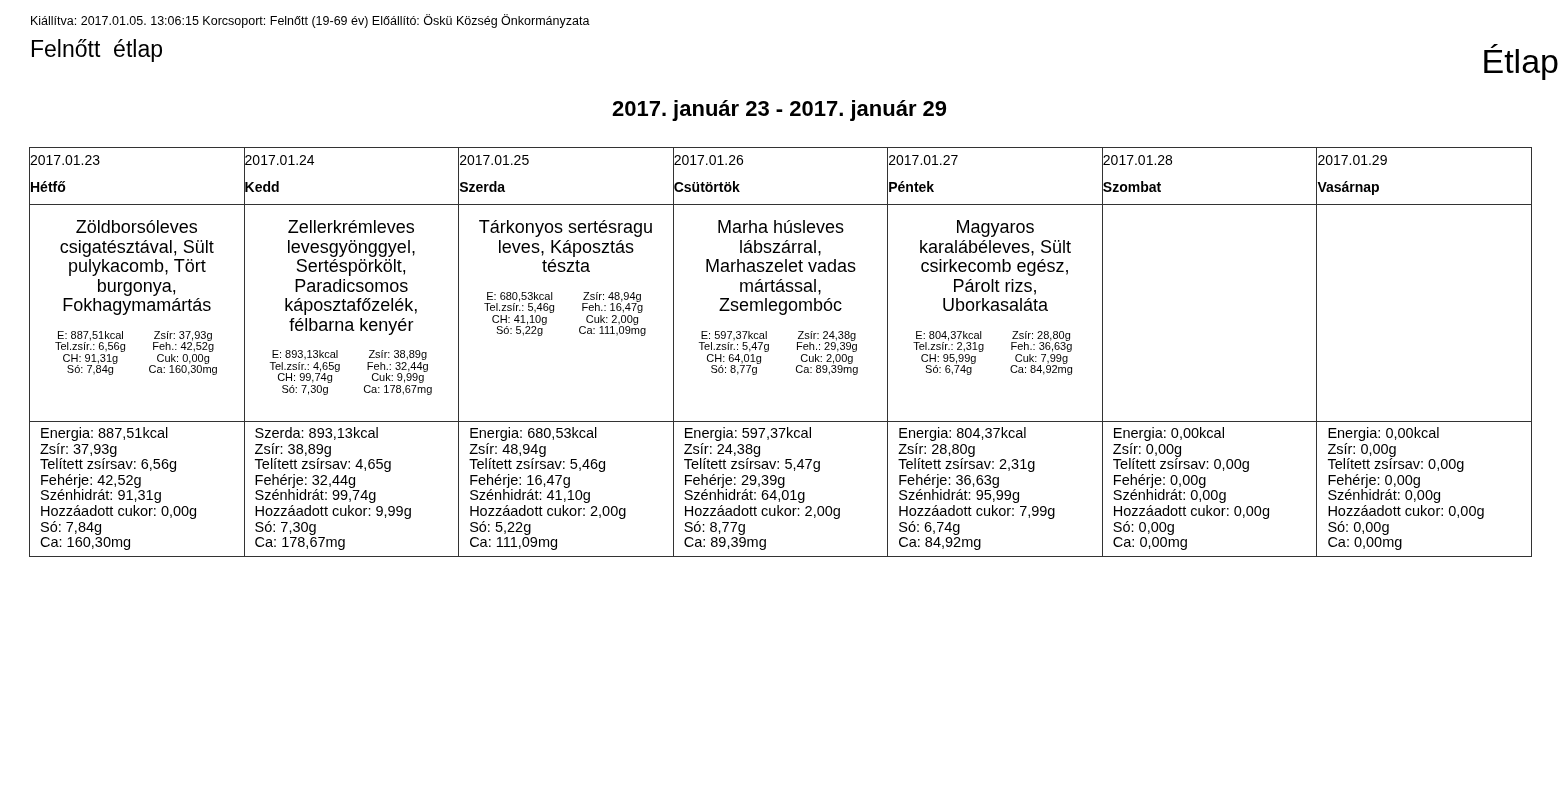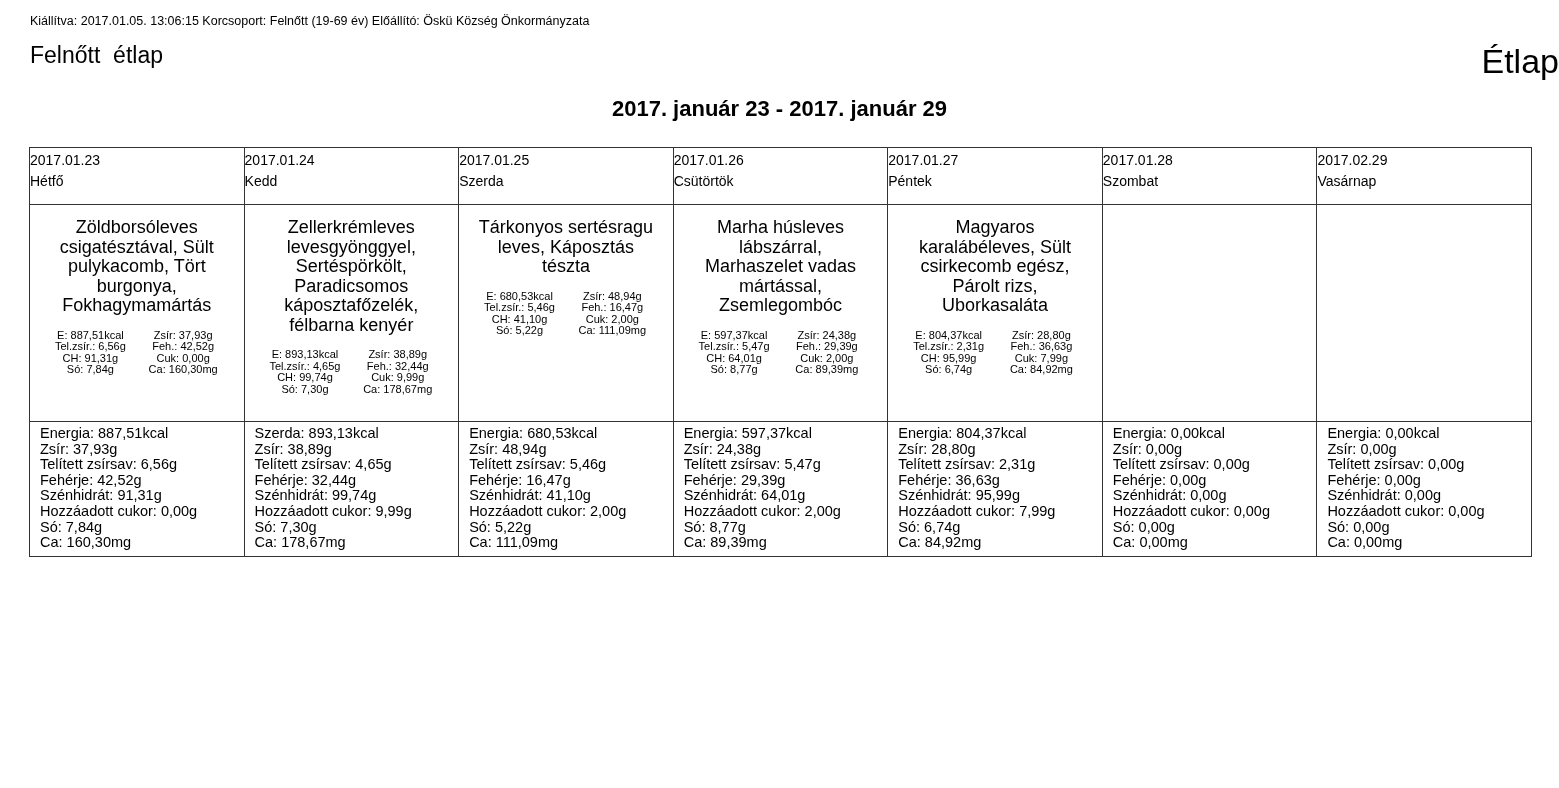--- a/index.html
+++ b/index.html
@@ -4,38 +4,38 @@
   <style>
     html, body { margin: 0; padding: 0; background: #ffffff; }
     body {
       width: 1559px; height: 788px; position: relative; overflow: hidden;
       font-family: "Liberation Sans", sans-serif; color: #000;
     }
     .meta-line {
       position: absolute; left: 30px; top: 14px; font-size: 12.5px; white-space: nowrap;
     }
     .left-title {
-      position: absolute; left: 30px; top: 42px; font-size: 23px; white-space: pre;
+      position: absolute; left: 30px; top: 36px; font-size: 23px; white-space: pre;
     }
     .main-title {
       position: absolute; left: 0; width: 1559px; top: 42px; text-align: right; font-size: 34px;
     }
     .date-range {
       position: absolute; left: 0; width: 1559px; top: 96px; text-align: center; font-size: 22px; font-weight: bold;
     }
     table.menu {
       position: absolute; left: 29px; top: 147px;
       border-collapse: collapse; table-layout: fixed; width: 1503px;
     }
     table.menu td {
       border: 1.3px solid #333; vertical-align: top; padding: 0;
     }
     .head-cell { height: 56px; }
     .head-date { font-size: 14px; margin-top: 4px; line-height: 16px; }
-    .head-day { font-size: 14px; margin-top: 5px; line-height: 16px; }
+    .head-day { font-size: 14px; margin-top: 11px; line-height: 16px; font-weight: bold; }
     .food-cell { height: 216px; text-align: center; }
     .food-name {
       font-size: 18px; line-height: 19.5px; margin: 13px 14px 0 14px;
     }
     .mini-grid {
       display: grid; grid-template-columns: 1fr 1fr; column-gap: 4px;
       margin: 14px 16px 0 16px; font-size: 11px; line-height: 11.5px;
     }
     .mini-grid span { text-align: center; white-space: nowrap; }
     .nut-cell { height: 134px; text-align: left; }
@@ -71,21 +71,21 @@
         </td>
       <td class="head-cell">
           <div class="head-date">2017.01.27</div>
           <div class="head-day">Péntek</div>
         </td>
       <td class="head-cell">
           <div class="head-date">2017.01.28</div>
           <div class="head-day">Szombat</div>
         </td>
       <td class="head-cell">
-          <div class="head-date">2017.02.29</div>
+          <div class="head-date">2017.01.29</div>
           <div class="head-day">Vasárnap</div>
         </td>
     </tr>
     <tr>
       <td class="food-cell">
         <div class="food-name">Zöldborsóleves csigatésztával, Sült pulykacomb, Tört burgonya, Fokhagymamártás</div>
         <div class="mini-grid">
           <span>E: 887,51kcal</span>
             <span>Zsír: 37,93g</span>
           <span>Tel.zsír.: 6,56g</span>

